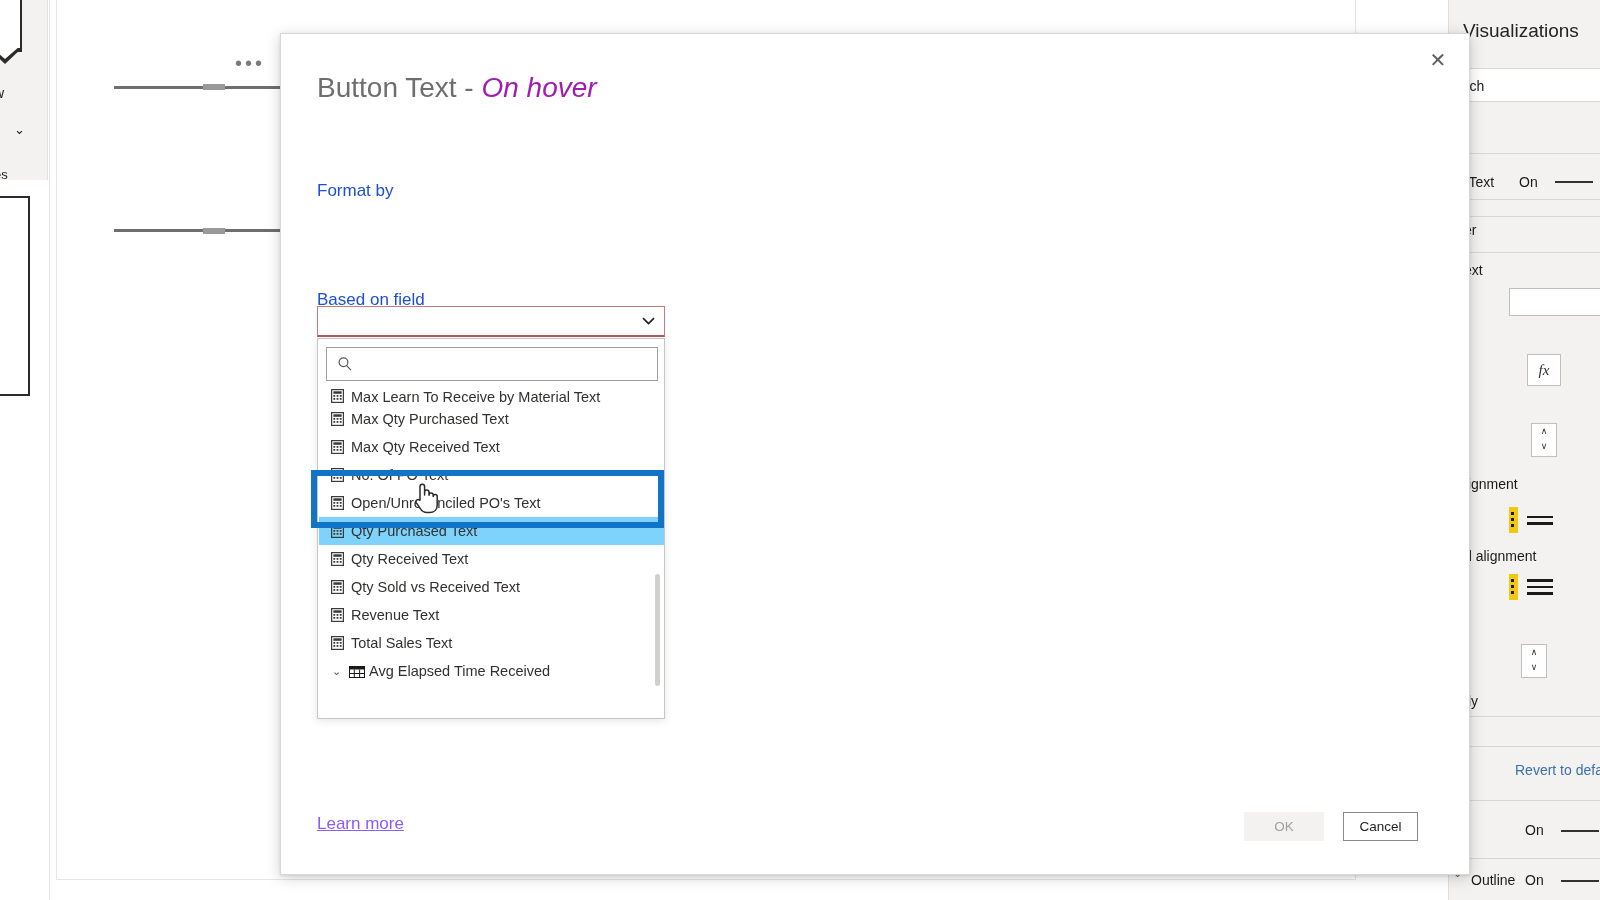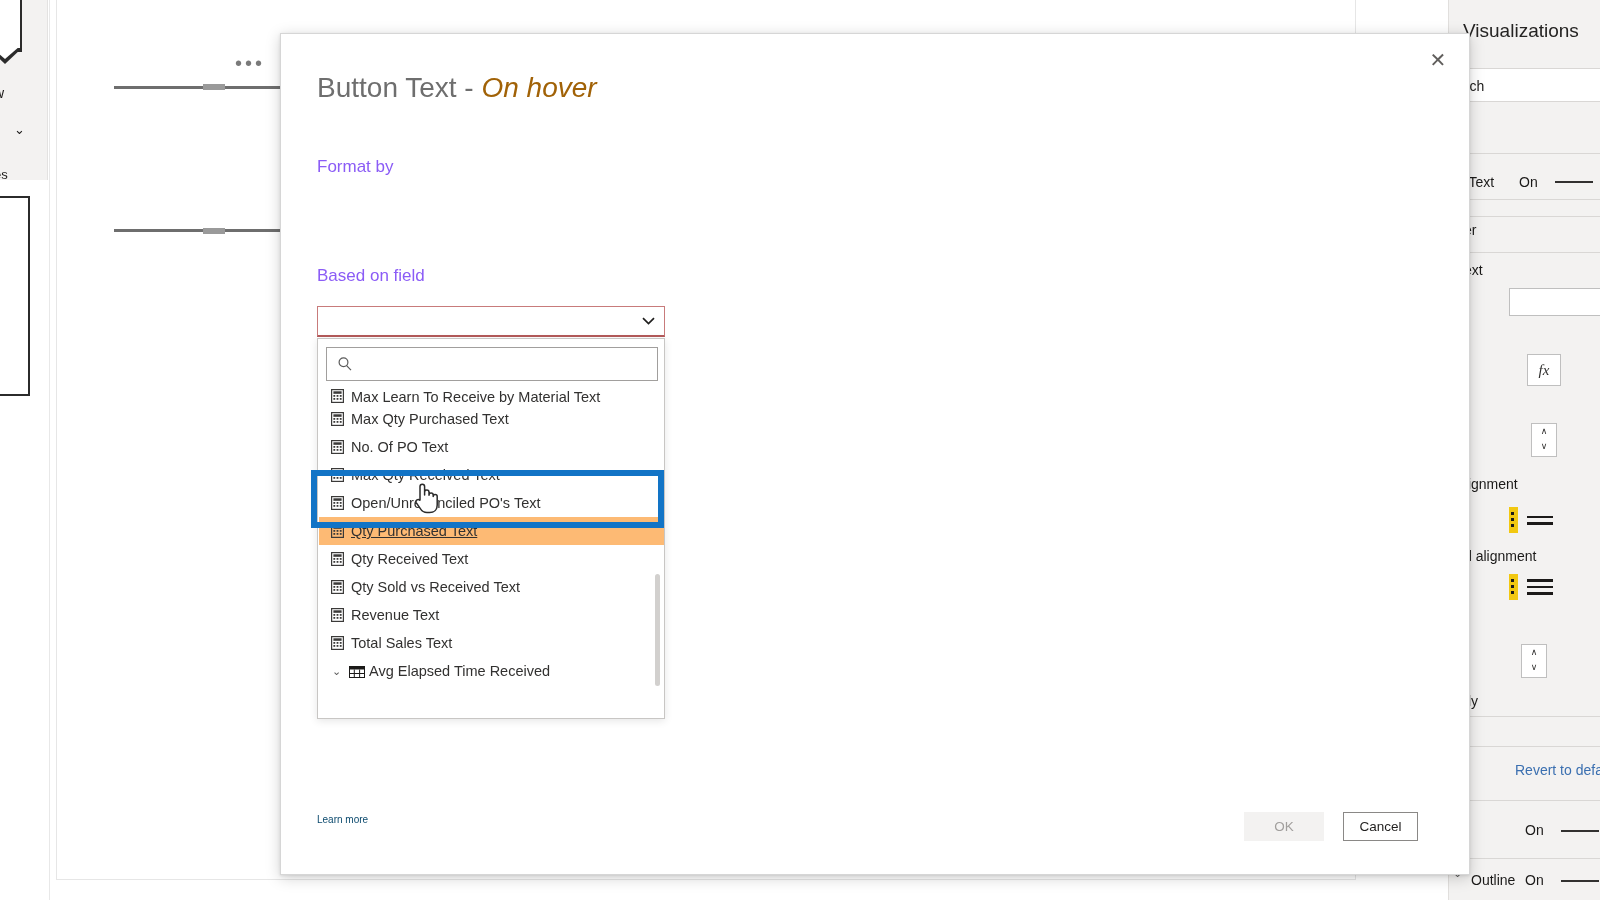--- a/index.html
+++ b/index.html
@@ -257,28 +257,29 @@
   }
   .dlg-title {
     position: absolute;
     left: 36px; top: 38px;
     font-size: 28px;
     color: #6e6e6e;
     font-weight: 400;
     white-space: nowrap;
   }
   .dlg-title em {
-    color: #a16207;
+    color: #a21caf;
   }
   .dlg-label {
     position: absolute;
     left: 36px;
     font-size: 17px;
-    color: #8b5cf6;
+    color: #1d4ed8;
     white-space: nowrap;
+    margin-top: 24px;
   }
   .lbl-format-by   { top: 123px; }
   .lbl-based-field { top: 232px; }
 
   .dlg-select {
     position: absolute;
     left: 36px;
     width: 348px; height: 31px;
     background: #ffffff;
     border: 1px solid #8a8886;
@@ -347,21 +348,21 @@
     height: 28px;
     display: flex;
     align-items: center;
     padding-left: 32px;
     font-size: 14.5px;
     color: #323130;
     white-space: nowrap;
     cursor: pointer;
   }
   .dd-item.partial-top { height: 18px; align-items: flex-end; }
-  .dd-item.hovered { background: #fdba74; text-decoration: underline; }
+  .dd-item.hovered { background: #7dd3fc; }
   .dd-item .m-ico {
     position: absolute;
     left: 12px; top: 50%;
     margin-top: -7px;
     width: 13px; height: 14px;
   }
   .dd-item.group {
     padding-left: 50px;
     font-size: 14.5px;
   }
@@ -405,22 +406,23 @@
     left: 411px; top: 480px;
     width: 30px; height: 34px;
     z-index: 75;
     pointer-events: none;
   }
 
   
   .dlg-learn {
     position: absolute;
     left: 36px; top: 780px;
-    font-size: 10px;
-    color: #0c4a6e;
+    font-size: 17px;
+    color: #8b5cf6;
+    text-decoration: underline;
     cursor: pointer;
   }
   .dlg-btn {
     position: absolute;
     top: 778px;
     height: 29px;
     font-family: "Liberation Sans", sans-serif;
     font-size: 13.5px;
     text-align: center;
     line-height: 27px;
@@ -608,34 +610,34 @@
             <span class="m-ico"><svg width="13" height="14" viewBox="0 0 13 14">
                 <rect x="0.6" y="0.6" width="11.8" height="12.8" fill="none" stroke="#3b3a39" stroke-width="1.2"></rect>
                 <rect x="2.4" y="2.3" width="8.2" height="2.5" fill="#3b3a39"></rect>
                 <rect x="2.4" y="6" width="1.8" height="1.8" fill="#3b3a39"></rect>
                 <rect x="5.6" y="6" width="1.8" height="1.8" fill="#3b3a39"></rect>
                 <rect x="8.8" y="6" width="1.8" height="1.8" fill="#3b3a39"></rect>
                 <rect x="2.4" y="9" width="1.8" height="1.8" fill="#3b3a39"></rect>
                 <rect x="5.6" y="9" width="1.8" height="1.8" fill="#3b3a39"></rect>
                 <rect x="8.8" y="9" width="1.8" height="1.8" fill="#3b3a39"></rect>
               </svg></span>
+            <span>Max Qty Received Text</span>
+          </div>
+          <div class="dd-item">
+            <span class="m-ico"><svg width="13" height="14" viewBox="0 0 13 14">
+                <rect x="0.6" y="0.6" width="11.8" height="12.8" fill="none" stroke="#3b3a39" stroke-width="1.2"></rect>
+                <rect x="2.4" y="2.3" width="8.2" height="2.5" fill="#3b3a39"></rect>
+                <rect x="2.4" y="6" width="1.8" height="1.8" fill="#3b3a39"></rect>
+                <rect x="5.6" y="6" width="1.8" height="1.8" fill="#3b3a39"></rect>
+                <rect x="8.8" y="6" width="1.8" height="1.8" fill="#3b3a39"></rect>
+                <rect x="2.4" y="9" width="1.8" height="1.8" fill="#3b3a39"></rect>
+                <rect x="5.6" y="9" width="1.8" height="1.8" fill="#3b3a39"></rect>
+                <rect x="8.8" y="9" width="1.8" height="1.8" fill="#3b3a39"></rect>
+              </svg></span>
             <span>No. Of PO Text</span>
-          </div>
-          <div class="dd-item">
-            <span class="m-ico"><svg width="13" height="14" viewBox="0 0 13 14">
-                <rect x="0.6" y="0.6" width="11.8" height="12.8" fill="none" stroke="#3b3a39" stroke-width="1.2"></rect>
-                <rect x="2.4" y="2.3" width="8.2" height="2.5" fill="#3b3a39"></rect>
-                <rect x="2.4" y="6" width="1.8" height="1.8" fill="#3b3a39"></rect>
-                <rect x="5.6" y="6" width="1.8" height="1.8" fill="#3b3a39"></rect>
-                <rect x="8.8" y="6" width="1.8" height="1.8" fill="#3b3a39"></rect>
-                <rect x="2.4" y="9" width="1.8" height="1.8" fill="#3b3a39"></rect>
-                <rect x="5.6" y="9" width="1.8" height="1.8" fill="#3b3a39"></rect>
-                <rect x="8.8" y="9" width="1.8" height="1.8" fill="#3b3a39"></rect>
-              </svg></span>
-            <span>Max Qty Received Text</span>
           </div>
           <div class="dd-item">
             <span class="m-ico"><svg width="13" height="14" viewBox="0 0 13 14">
                 <rect x="0.6" y="0.6" width="11.8" height="12.8" fill="none" stroke="#3b3a39" stroke-width="1.2"></rect>
                 <rect x="2.4" y="2.3" width="8.2" height="2.5" fill="#3b3a39"></rect>
                 <rect x="2.4" y="6" width="1.8" height="1.8" fill="#3b3a39"></rect>
                 <rect x="5.6" y="6" width="1.8" height="1.8" fill="#3b3a39"></rect>
                 <rect x="8.8" y="6" width="1.8" height="1.8" fill="#3b3a39"></rect>
                 <rect x="2.4" y="9" width="1.8" height="1.8" fill="#3b3a39"></rect>
                 <rect x="5.6" y="9" width="1.8" height="1.8" fill="#3b3a39"></rect>

